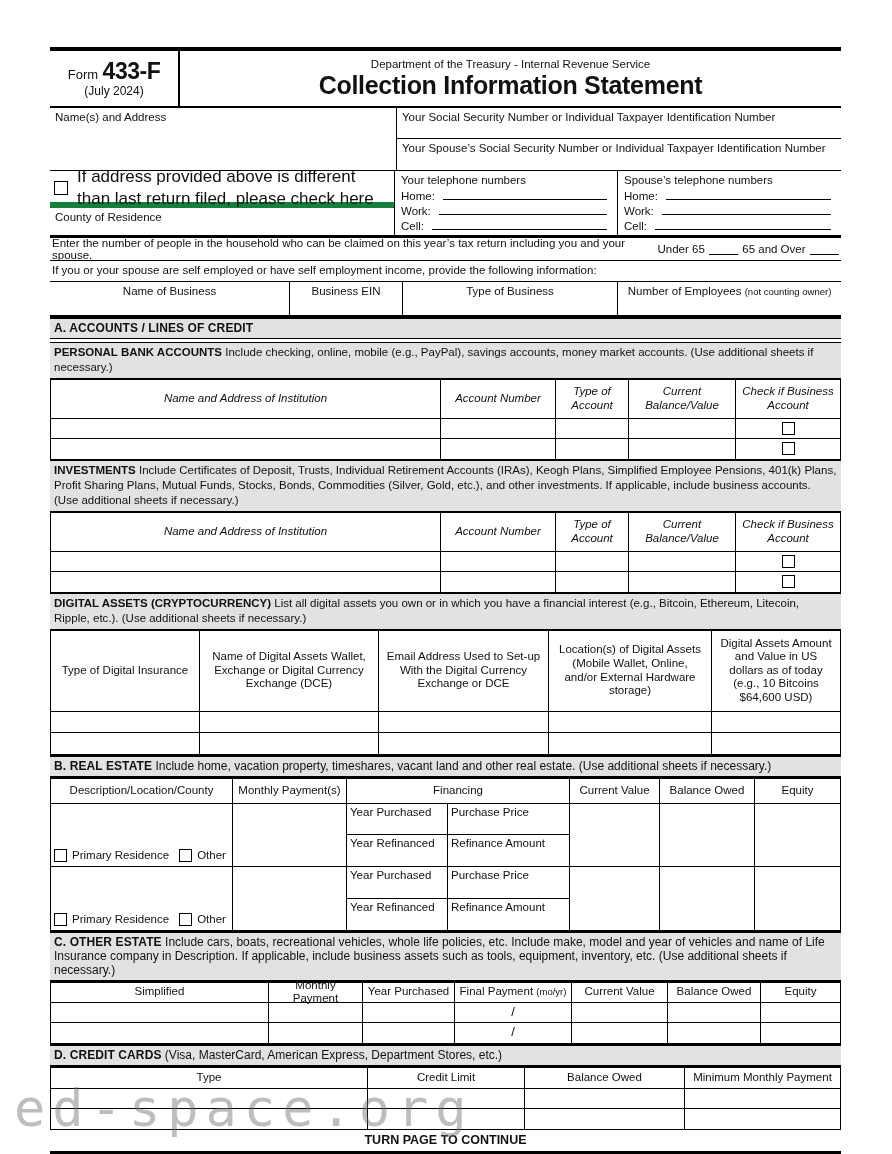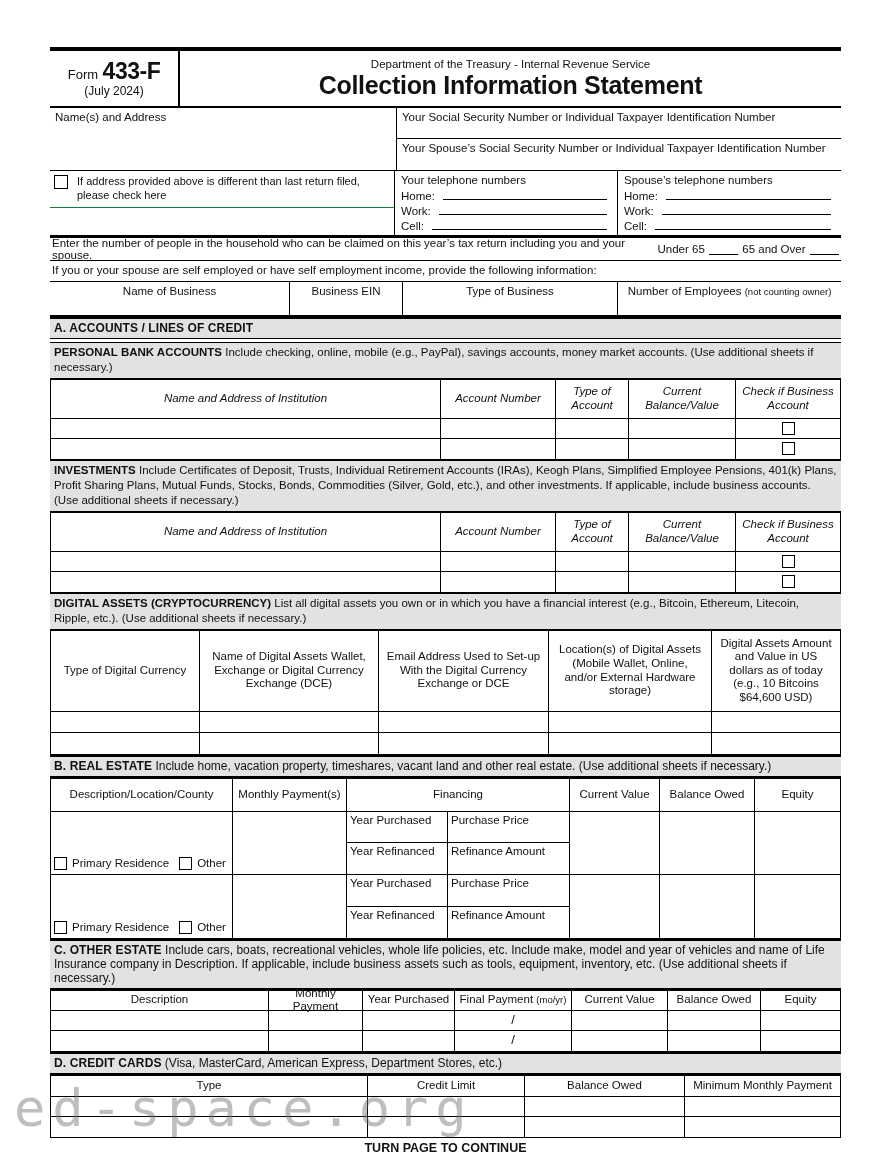--- a/index.html
+++ b/index.html
@@ -23,21 +23,21 @@
 
   
   .info { border-bottom: 3px solid #000; }
   .info-row1 { display: flex; height: 62px; }
   .cell-nameaddr { width: 347px; border-right: 1px solid #000; padding: 3px 5px; font-size: 11.5px; }
   .ssn-stack { flex: 1; display: flex; flex-direction: column; }
   .ssn { height: 31px; border-bottom: 1px solid #000; padding: 3px 5px; font-size: 11.5px; }
   .spouse-ssn { flex: 1; padding: 3px 5px; font-size: 11.5px; }
   .info-row2 { display: flex; height: 65px; border-top: 1px solid #000; }
   .info-left { width: 347px; border-right: 1px solid #000; display: flex; flex-direction: column; }
-  .addr-check { height: 37px; border-bottom: 1px solid #15803d; display: flex; padding: 4px 4px 2px 4px; font-size: 11px; line-height: 1.25; }
+  .addr-check { height: 37px; border-bottom: 6px solid #15803d; display: flex; padding: 4px 4px 2px 4px; font-size: 17px; line-height: 1.25; align-items: center; }
   .addr-check .txt { margin-left: 9px; }
   .county { flex: 1; padding: 3px 5px; font-size: 11.5px; }
   .phones { flex: 1; display: flex; }
   .phone-col { width: 223px; border-right: 1px solid #000; padding: 3px 6px 2px 6px; font-size: 11.5px; display: flex; flex-direction: column; }
   .phone-col.last { border-right: none; flex: 1; }
   .ptitle { margin-bottom: 1px; }
   .pline { display: flex; align-items: flex-end; height: 15px; }
   .plabel { white-space: nowrap; }
   .pfill { flex: 1; border-bottom: 1px solid #000; margin: 0 4px 2px 8px; }
 
@@ -84,21 +84,21 @@
   
   .dig .th-row { height: 81px; }
   .dig .row { height: 21px; }
   .dig .c1 { width: 149px; }
   .dig .c2 { width: 179px; }
   .dig .c3 { width: 170px; }
   .dig .c4 { width: 163px; }
   .dig .th { padding: 2px 6px; }
 
   
-  .re .th-row { height: 33px; }
+  .re .th-row { height: 25px; }
   .re .c1 { width: 182px; }
   .re .c2 { width: 114px; }
   .re .cfin { width: 223px; }
   .re .c4 { width: 90px; }
   .re .c5 { width: 95px; }
   .prop-row { height: 63px; }
   .desc-cell { position: relative; }
   .res-line { position: absolute; left: 3px; bottom: 4px; display: flex; align-items: center; font-size: 11.5px; white-space: nowrap; }
   .res-line .cb { width: 13px; height: 13px; margin-right: 5px; }
   .res-line .cb2 { margin-left: 10px; }
@@ -165,20 +165,21 @@
           <div class="ssn">Your Social Security Number or Individual Taxpayer Identification Number</div>
           <div class="spouse-ssn">Your Spouse’s Social Security Number or Individual Taxpayer Identification Number</div>
         </div>
       </div>
       <div class="info-row2">
         <div class="info-left">
           <div class="addr-check">
             <span class="cb"></span>
             <span class="txt">If address provided above is different than last return filed, please check here</span>
           </div>
+          <div class="county">County of Residence</div>
         </div>
         <div class="phones">
           <div class="phone-col">
             <div class="ptitle">Your telephone numbers</div>
             <div class="pline">
                 <span class="plabel">Home:</span>
                 <span class="pfill"></span>
               </div>
             <div class="pline">
                 <span class="plabel">Work:</span>
@@ -293,21 +294,21 @@
           </div>
       </div>
     </div>
 
     <div class="graypara">
       <b>DIGITAL ASSETS (CRYPTOCURRENCY)</b>
       <span>List all digital assets you own or in which you have a financial interest (e.g., Bitcoin, Ethereum, Litecoin, Ripple, etc.). (Use additional sheets if necessary.)</span>
     </div>
     <div class="tbl dig">
       <div class="tr th-row">
-        <div class="td th c1">Type of Digital Currency</div>
+        <div class="td th c1">Type of Digital Insurance</div>
         <div class="td th c2">Name of Digital Assets Wallet, Exchange or Digital Currency Exchange (DCE)</div>
         <div class="td th c3">Email Address Used to Set-up With the Digital Currency Exchange or DCE</div>
         <div class="td th c4">Location(s) of Digital Assets (Mobile Wallet, Online, and/or External Hardware storage)</div>
         <div class="td th last">Digital Assets Amount and Value in US dollars as of today (e.g., 10 Bitcoins $64,600 USD)</div>
       </div>
       <div class="tr row">
         <div class="td c1"></div>
         <div class="td c2"></div>
         <div class="td c3"></div>
         <div class="td c4"></div>
@@ -386,21 +387,21 @@
         <div class="td last"></div>
       </div>
     </div>
 
     <div class="graybar">
       <b>C. OTHER ESTATE</b>
       <span>Include cars, boats, recreational vehicles, whole life policies, etc. Include make, model and year of vehicles and name of Life Insurance company in Description. If applicable, include business assets such as tools, equipment, inventory, etc. (Use additional sheets if necessary.)</span>
     </div>
     <div class="tbl oth">
       <div class="tr th-row">
-        <div class="td th c1">Description</div>
+        <div class="td th c1">Simplified</div>
         <div class="td th c2">Monthly Payment</div>
         <div class="td th c3">Year Purchased</div>
         <div class="td th c4">
           <span>Final Payment</span>&nbsp;<span class="small-note">(mo/yr)</span>
         </div>
         <div class="td th c5">Current Value</div>
         <div class="td th c6">Balance Owed</div>
         <div class="td th last">Equity</div>
       </div>
       <div class="tr row">

